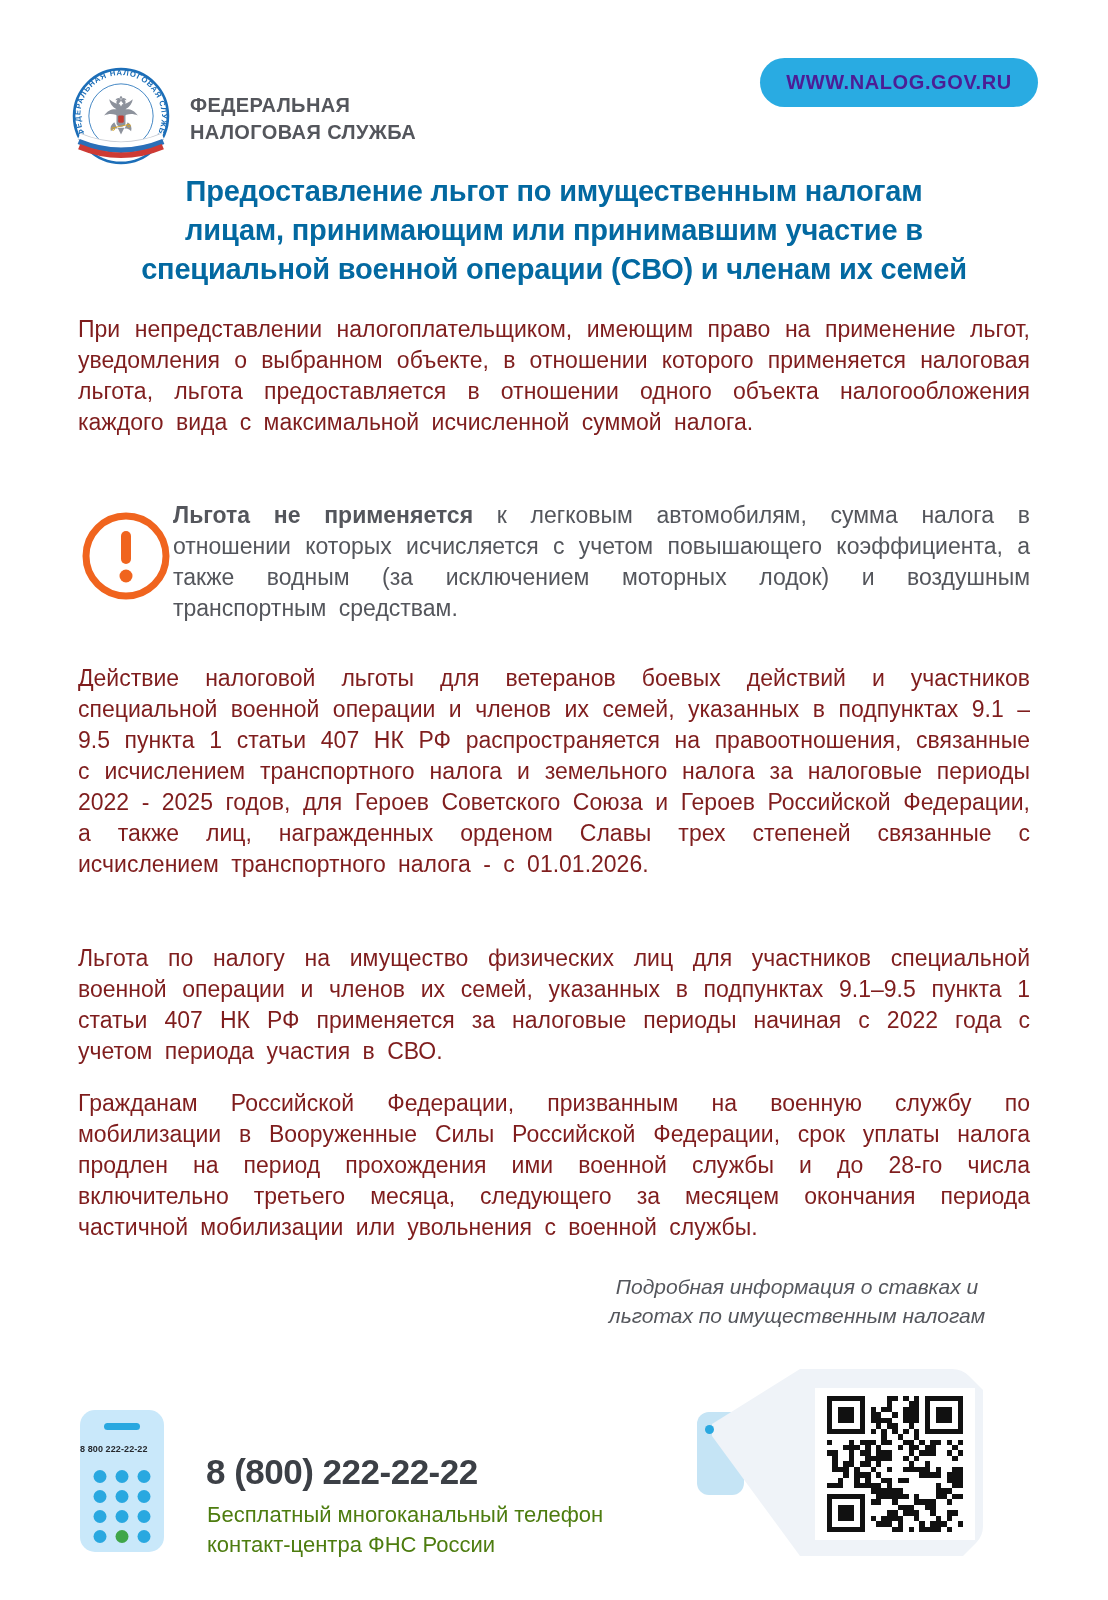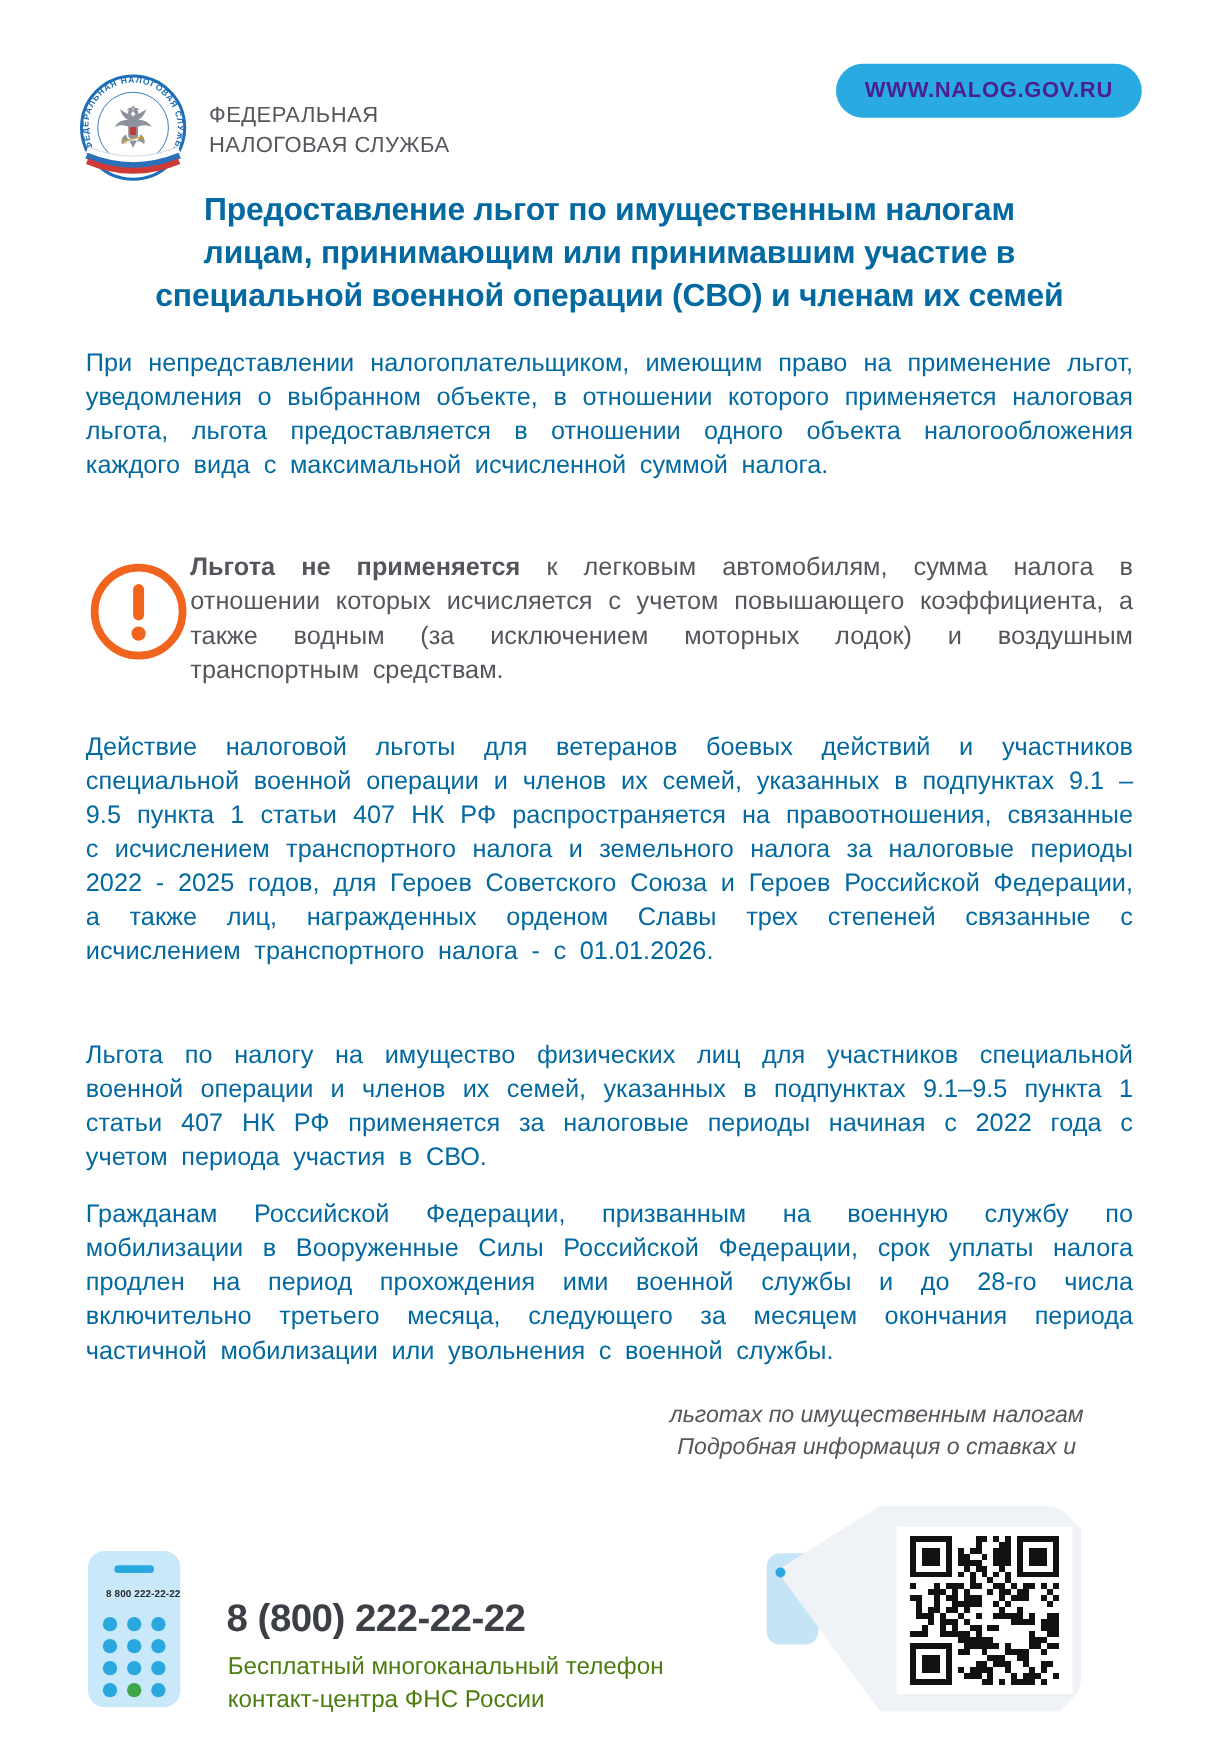--- a/index.html
+++ b/index.html
@@ -7,21 +7,21 @@
   .page {
     position:relative; width:1108px; height:1600px; margin:0 auto;
     background:#ffffff; overflow:hidden;
     font-family:"Liberation Sans", sans-serif; color:#54565C;
   }
 
   
   .emblem { position:absolute; left:70px; top:62px; width:102px; height:108px; }
   .org-name {
     position:absolute; left:190px; top:92px;
-    font-weight:normal; font-size:20px; line-height:27px;
+    font-weight:bold; font-size:20px; line-height:27px;
     color:#54565C; letter-spacing:0.4px;
   }
   .site-btn {
     position:absolute; left:760px; top:58px; width:278px; height:49px;
     background:#29ABE2; border-radius:26px; border:none;
     color:#4c1d95; font-weight:bold; font-size:20px; letter-spacing:0.6px;
     display:flex; align-items:center; justify-content:center;
     font-family:"Liberation Sans", sans-serif; cursor:pointer;
   }
 
@@ -29,21 +29,21 @@
   .title {
     position:absolute; left:40px; top:172px; width:1028px;
     text-align:center; font-weight:bold; font-size:29px; line-height:39px;
     color:#0369a1; letter-spacing:-0.2px;
   }
 
   
   .para {
     position:absolute; left:78px; width:952px;
     text-align:justify; font-size:23px; line-height:31px;
-    word-spacing:6px; color:#0369a1;
+    word-spacing:6px; color:#7f1d1d;
   }
   #p-intro { top:314px; }
   #p-after-0 { top:663px; }
   #p-after-1 { top:943px; }
   #p-after-2 { top:1088px; }
 
   .warning-icon { position:absolute; left:80px; top:510px; width:92px; height:92px; }
   .warning-text {
     position:absolute; left:173px; top:500px; width:857px;
     text-align:justify; font-size:23px; line-height:31px;
@@ -61,21 +61,21 @@
   
   .phone-icon {
     position:absolute; left:80px; top:1410px; width:84px; height:142px;
     background:#C9E8FA; border-radius:15px;
   }
   .phone-speaker {
     position:absolute; top:13px; left:50%; transform:translateX(-50%);
     width:36px; height:7px; border-radius:4px; background:#29A8E0;
   }
   .phone-mini-label {
-    position:absolute; top:34px; left:0; width:100%; text-align:right;
+    position:absolute; top:34px; left:0; width:100%; text-align:left;
     font-size:9px; font-weight:bold; color:#26292E; letter-spacing:0.1px;
   }
   .phone-dots {
     position:absolute; top:60px; left:50%; transform:translateX(-50%);
     display:grid; grid-template-columns:repeat(3, 13px); gap:7px 9px;
   }
   .dot { width:13px; height:13px; border-radius:50%; background:#29A8E0; }
   .dot.green { background:#3FA648; }
 
   .phone-number {
@@ -163,22 +163,22 @@
     <rect x="41" y="21" width="10" height="33" rx="5" fill="#F0641E"></rect>
     <circle cx="46" cy="66" r="6.5" fill="#F0641E"></circle>
   </svg>
   <div class="warning-text"><b>Льгота не применяется</b><span> к легковым автомобилям, сумма налога в отношении которых исчисляется с учетом повышающего коэффициента, а также водным (за исключением моторных лодок) и воздушным транспортным средствам.</span></div>
 
   <div class="para" id="p-after-0">Действие налоговой льготы для ветеранов боевых действий и участников специальной военной операции и членов их семей, указанных в подпунктах 9.1 – 9.5 пункта 1 статьи 407 НК РФ распространяется на правоотношения, связанные с исчислением транспортного налога и земельного налога за налоговые периоды 2022 - 2025 годов, для Героев Советского Союза и Героев Российской Федерации, а также лиц, награжденных орденом Славы трех степеней связанные с исчислением транспортного налога - с 01.01.2026.</div>
   <div class="para" id="p-after-1">Льгота по налогу на имущество физических лиц для участников специальной военной операции и членов их семей, указанных в подпунктах 9.1–9.5 пункта 1 статьи 407 НК РФ применяется за налоговые периоды начиная с 2022 года с учетом периода участия в СВО.</div>
   <div class="para" id="p-after-2">Гражданам Российской Федерации, призванным на военную службу по мобилизации в Вооруженные Силы Российской Федерации, срок уплаты налога продлен на период прохождения ими военной службы и до 28-го числа включительно третьего месяца, следующего за месяцем окончания периода частичной мобилизации или увольнения с военной службы.</div>
 
   <div class="qr-note">
+    <div>Подробная информация о ставках и</div>
     <div>льготах по имущественным налогам</div>
-    <div>Подробная информация о ставках и</div>
   </div>
 
   <div class="phone-icon">
     <div class="phone-speaker"></div>
     <div class="phone-mini-label">8 800 222-22-22</div>
     <div class="phone-dots">
       <div class="dot"></div>
         <div class="dot"></div>
         <div class="dot"></div>
       <div class="dot"></div>

